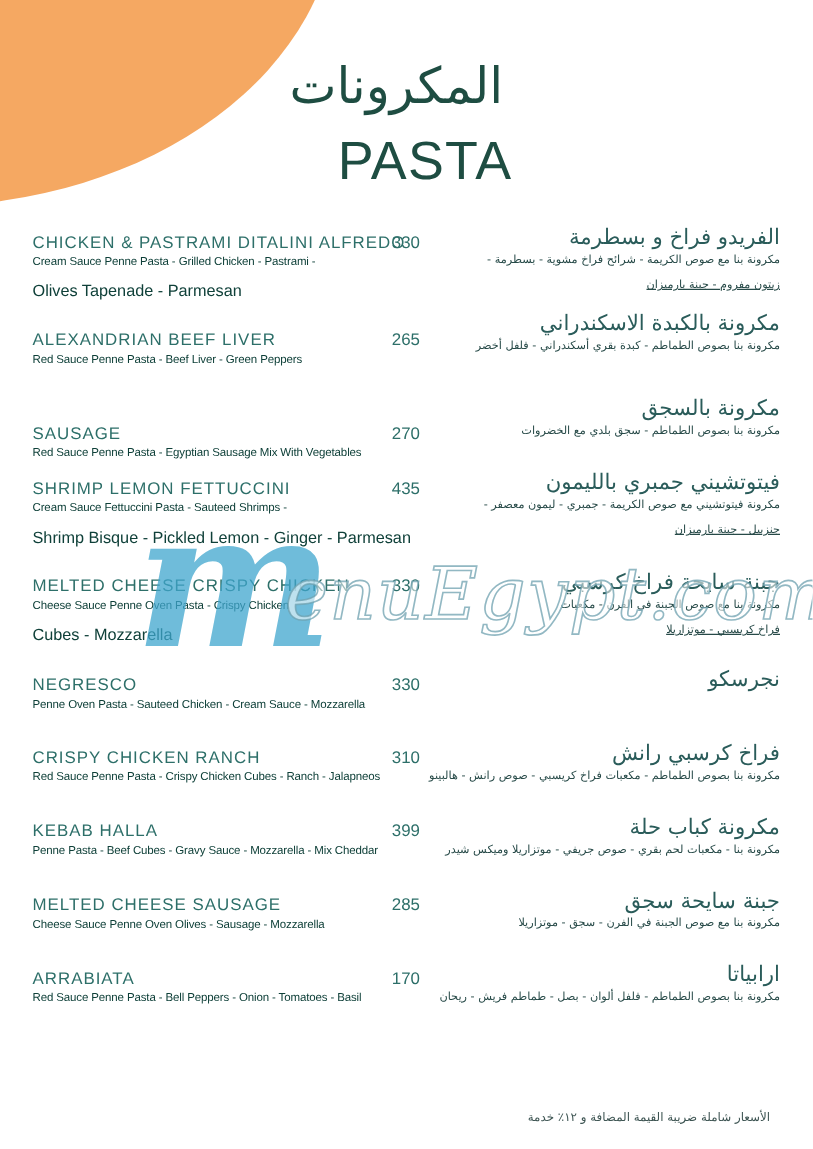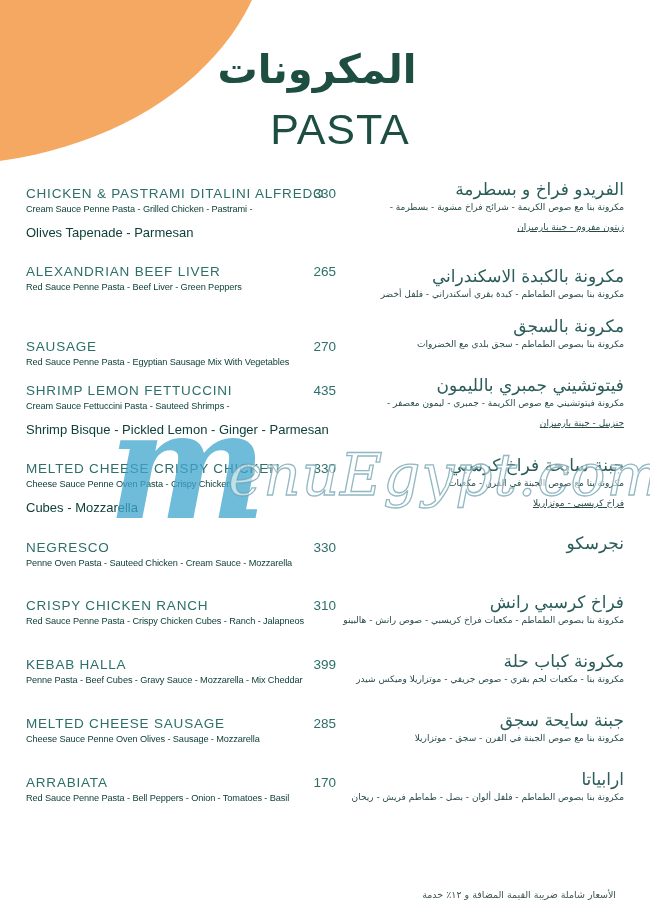--- a/index.html
+++ b/index.html
@@ -11,21 +11,21 @@
     }
     .blob2 {
       position: absolute; left: -60px; top: -80px;
       width: 330px; height: 245px;
       background: #f5a862;
       border-bottom-right-radius: 100% 100%;
     }
     .title-ar {
       position: absolute; left: 0; width: 650px; top: 46px;
       text-align: center; padding-left: 0;
-      font-size: 40px; font-weight: 700; color: #1e4d42;
+      font-size: 40px; font-weight: 400; color: #1e4d42;
       direction: rtl;
     }
     .title-ar span { display: inline-block; margin-left: 0; position: relative; left: -8px; }
     .title-en {
       position: absolute; left: 16px; width: 650px; top: 105px;
       text-align: center;
       font-family: "Liberation Sans", sans-serif;
       font-size: 43px; font-weight: 400; color: #1e4d42; letter-spacing: 1px;
     }
     .title-en span { position: relative; left: -1px; }
@@ -145,21 +145,21 @@
   <div class="name">ARRABIATA</div>
   <div class="price">170</div>
   <div class="desc">Red Sauce Penne Pasta - Bell Peppers - Onion - Tomatoes - Basil</div>
 </div>
 
 <div class="item-ar" style="top:179px">
   <div class="name">الفريدو فراخ و بسطرمة</div>
   <div class="desc">مكرونة بنا مع صوص الكريمة - شرائح فراخ مشوية - بسطرمة -</div>
   <div class="desc2">زيتون مفروم - جبنة بارميزان</div>
 </div>
-<div class="item-ar" style="top:266px">
+<div class="item-ar" style="top:248px">
   <div class="name">مكرونة بالكبدة الاسكندراني</div>
   <div class="desc">مكرونة بنا بصوص الطماطم - كبدة بقري أسكندراني - فلفل أخضر</div>
 </div>
 <div class="item-ar" style="top:316px">
   <div class="name">مكرونة بالسجق</div>
   <div class="desc">مكرونة بنا بصوص الطماطم - سجق بلدي مع الخضروات</div>
 </div>
 <div class="item-ar" style="top:375px">
   <div class="name">فيتوتشيني جمبري بالليمون</div>
   <div class="desc">مكرونة فيتوتشيني مع صوص الكريمة - جمبري - ليمون معصفر -</div>

